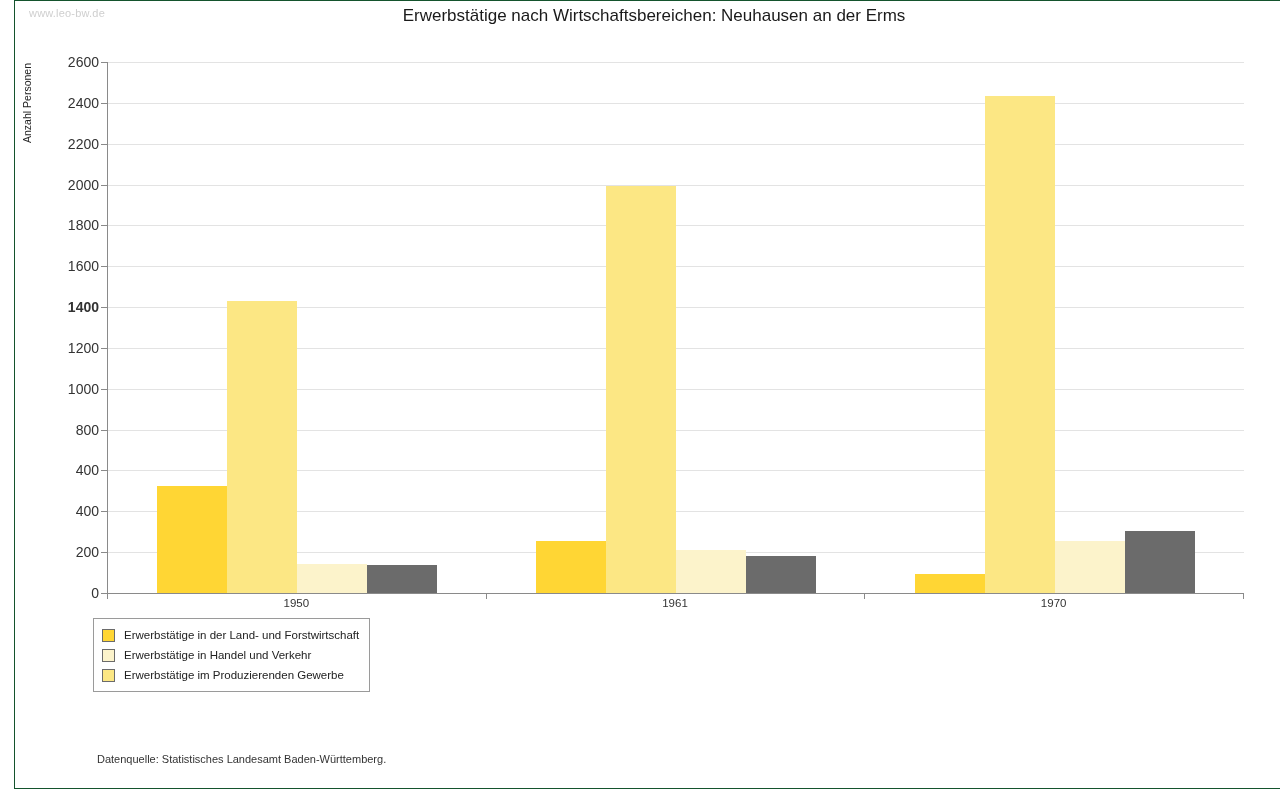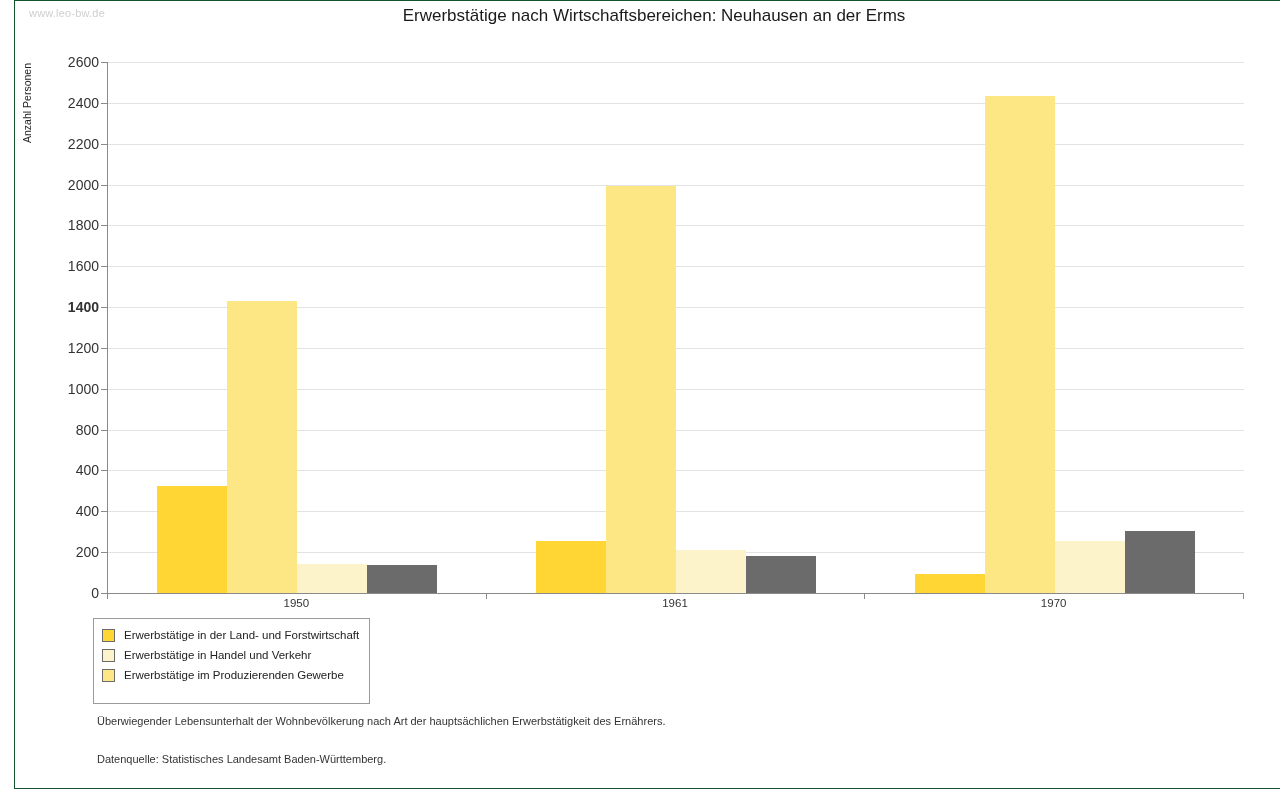--- a/index.html
+++ b/index.html
@@ -108,21 +108,21 @@
     width: 1px;
     height: 6px;
     background: #8a8a8a;
   }
   .legend {
     position: absolute;
     left: 78px;
     top: 617px;
     border: 1px solid #9a9a9a;
     background: #ffffff;
-    padding: 6px 10px 18px 8px;
+    padding: 6px 10px 6px 8px;
     box-sizing: border-box;
   }
   .legend-row {
     display: flex;
     align-items: center;
     height: 20px;
   }
   .legend-swatch {
     width: 11px;
     height: 11px;
@@ -245,18 +245,17 @@
         <span class="legend-swatch" style="background: rgb(252, 243, 203);"></span>
         <span class="legend-label">Erwerbstätige in Handel und Verkehr</span>
       </div>
       <div class="legend-row">
         <span class="legend-swatch" style="background: rgb(252, 231, 132);"></span>
         <span class="legend-label">Erwerbstätige im Produzierenden Gewerbe</span>
       </div>
     </div>
 
   <div class="footnotes" id="footnotes">
-      <div class="footnote-line">Überwiegender Lebensunterhalt der Wohnbevölkerung nach Art der hauptsächlichen Erwerbstätigkeit des Ernährers.</div>
     </div>
 
   <div class="source">Datenquelle: Statistisches Landesamt Baden-Württemberg.</div>
 
 </div>
 
 </body></html>

